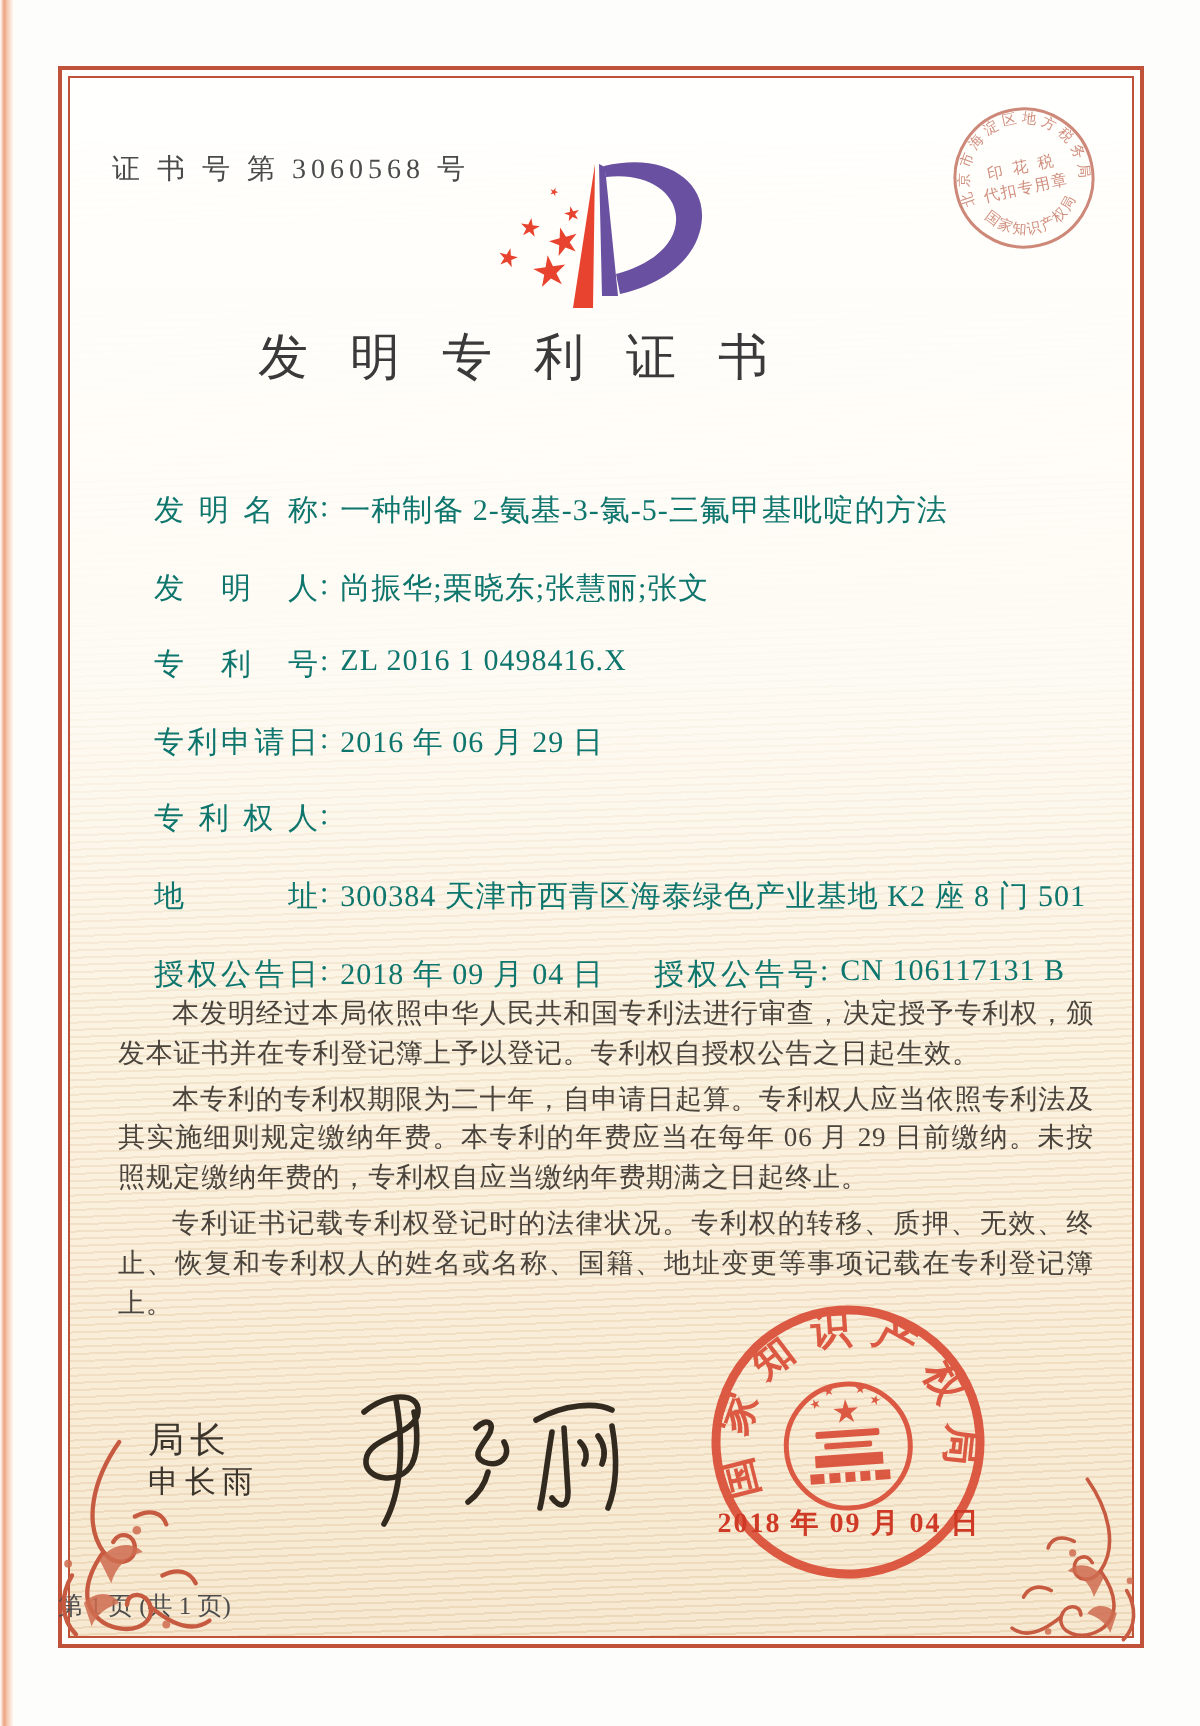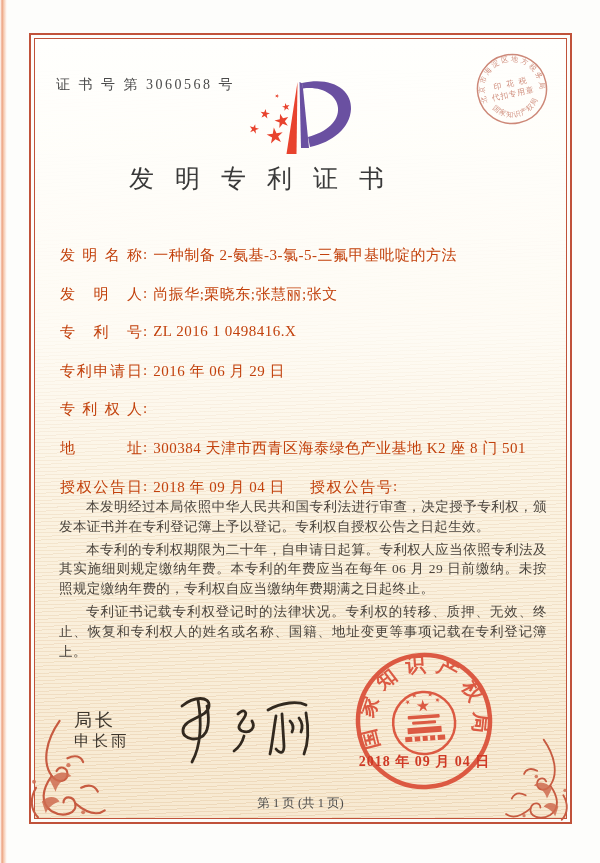--- a/index.html
+++ b/index.html
@@ -12,36 +12,36 @@
   .frame-inner{width:100%;height:100%;box-sizing:border-box;border:1px solid #c0523a;position:relative;
         background:linear-gradient(180deg,#fffffd 0%,#fefbf4 38%,#fbf2e0 62%,#f7e9d1 100%);}
   .texture{position:absolute;inset:0;
         background:repeating-linear-gradient(178deg, rgba(201,150,95,.25) 0 1px, rgba(255,255,255,0) 1px 3.6px);
         -webkit-mask-image:linear-gradient(180deg, rgba(0,0,0,0) 0%, rgba(0,0,0,.05) 35%, rgba(0,0,0,.55) 60%, rgba(0,0,0,.8) 100%);
         mask-image:linear-gradient(180deg, rgba(0,0,0,0) 0%, rgba(0,0,0,.05) 35%, rgba(0,0,0,.55) 60%, rgba(0,0,0,.8) 100%);}
   .cert-no{position:absolute;left:56px;top:76px;font-size:14px;letter-spacing:2.5px;color:#4a4a4a;}
   .logo{position:absolute;left:248px;top:70px;width:104px;height:90px;}
   .title{position:absolute;left:29px;top:162px;width:455px;box-sizing:border-box;text-align:center;
         font-size:25px;color:#3a3a3a;letter-spacing:21px;padding-left:21px;}
-  .fields{position:absolute;left:60px;top:246px;width:486px;font-size:15px;color:#c2410c;}
+  .fields{position:absolute;left:77px;top:246px;width:486px;font-size:15px;color:#0f766e;}
   .frow{display:flex;align-items:flex-start;height:38.6px;position:relative;}
   .flabel{display:inline-block;width:82px;flex:none;text-align:justify;text-align-last:justify;}
   .fcolon{flex:none;margin:0 6px 0 1px;}
   .fvalue{flex:none;letter-spacing:.5px;}
   .fpair2{position:absolute;left:250px;top:0;display:flex;font-family:Liberation Serif, serif;}
   .body-text{position:absolute;left:59px;top:497px;width:488px;font-size:13.5px;line-height:19.8px;
         color:#4a443d;text-align:justify;letter-spacing:.4px;}
   .body-text p{margin:0 0 3px;text-indent:2em;}
   .signer-title{position:absolute;left:74px;top:708px;font-size:18px;letter-spacing:3px;color:#3c352c;}
   .signer-name{position:absolute;left:74px;top:731px;font-size:15.5px;letter-spacing:3px;color:#3c352c;}
   .signature{position:absolute;left:160px;top:688px;width:152px;height:80px;}
   .seal{position:absolute;left:354px;top:651px;width:140px;height:140px;transform:rotate(-4deg);}
   .seal-date{position:absolute;left:352px;top:753px;width:145px;text-align:center;font-size:14px;
         font-weight:600;letter-spacing:1px;color:#cf3a26;z-index:4;}
-  .footer{position:absolute;left:29px;top:795px;width:543px;text-align:center;font-size:12.5px;color:#4c4c4c;}
+  .footer{position:absolute;left:29px;top:795px;width:543px;text-align:left;font-size:12.5px;color:#4c4c4c;}
   .tax-stamp{position:absolute;left:470px;top:47px;width:84px;height:84px;transform:rotate(-12deg);opacity:.92;}
   .orn{position:absolute;}
   .orn-left{left:21px;top:719px;width:86px;height:108px;}
   .orn-right{left:500px;top:738px;width:80px;height:90px;transform:scaleX(-1);}
 </style>
 </head>
 <body>
 
 <div class="page">
 
@@ -106,20 +106,21 @@
         <span class="fcolon">:</span>
       <span class="fvalue">300384 天津市西青区海泰绿色产业基地 K2 座 8 门 501</span>
     </div>
     <div class="frow">
       <span class="flabel">授权公告日</span>
         <span class="fcolon">:</span>
       <span class="fvalue">2018 年 09 月 04 日</span>
       <span class="fpair2">
         <span class="flabel">授权公告号</span>
           <span class="fcolon">:</span>
+        <span class="fvalue">CN 106117131 B</span>
       </span>
     </div>
   </div>
 
   <div class="body-text">
     <p>本发明经过本局依照中华人民共和国专利法进行审查，决定授予专利权，颁发本证书并在专利登记簿上予以登记。专利权自授权公告之日起生效。</p>
     <p>本专利的专利权期限为二十年，自申请日起算。专利权人应当依照专利法及其实施细则规定缴纳年费。本专利的年费应当在每年 06 月 29 日前缴纳。未按照规定缴纳年费的，专利权自应当缴纳年费期满之日起终止。</p>
     <p>专利证书记载专利权登记时的法律状况。专利权的转移、质押、无效、终止、恢复和专利权人的姓名或名称、国籍、地址变更等事项记载在专利登记簿上。</p>
   </div>
 

